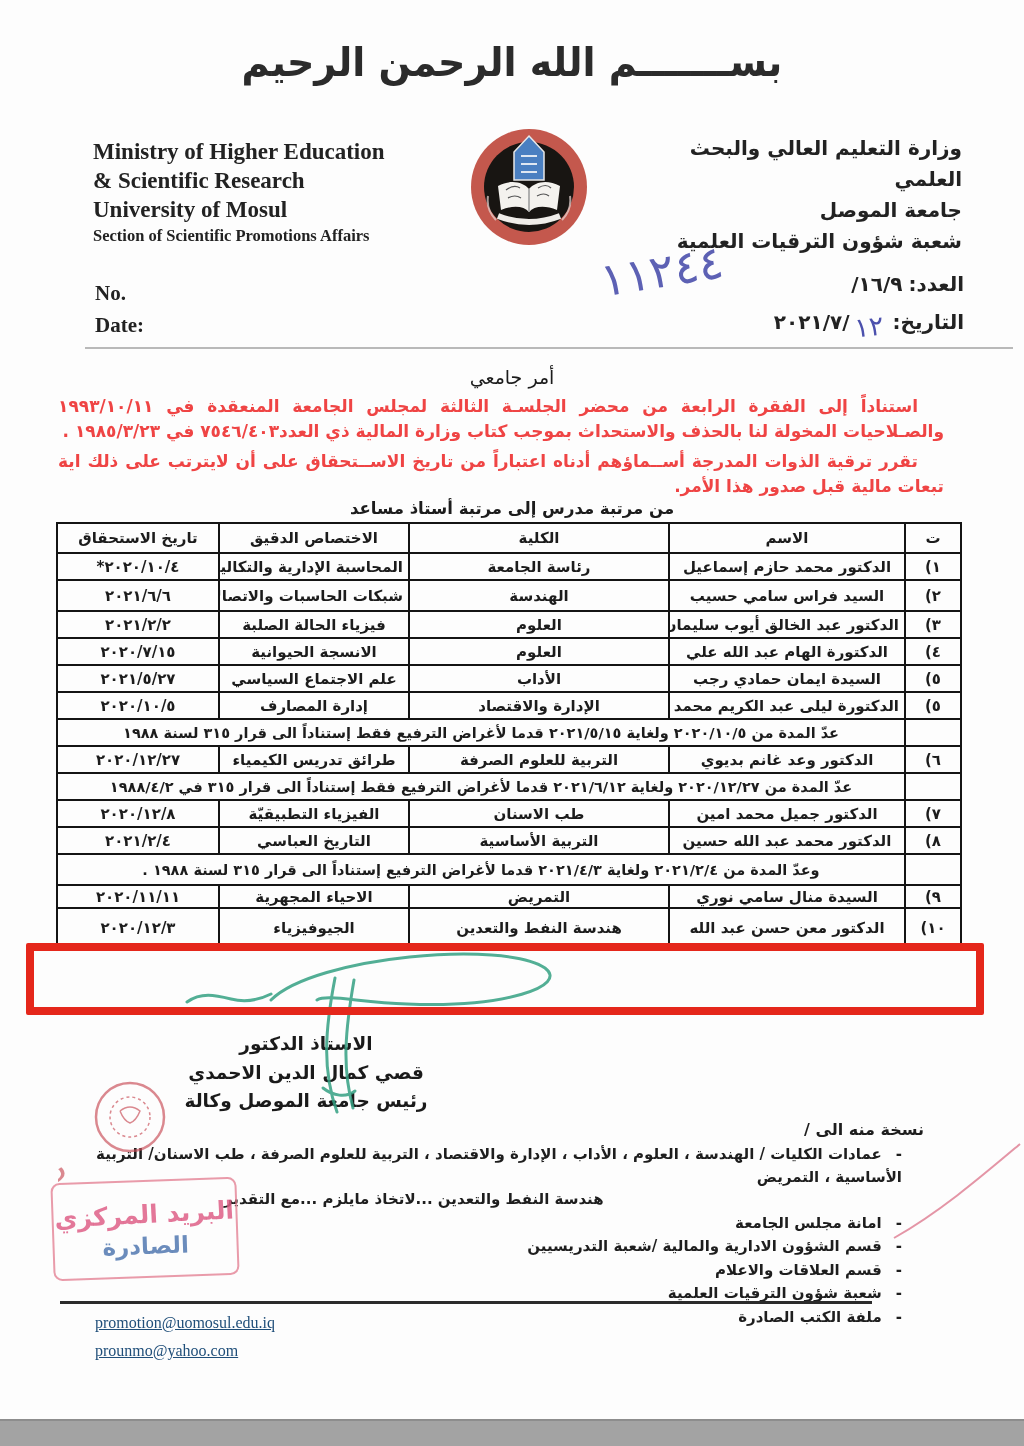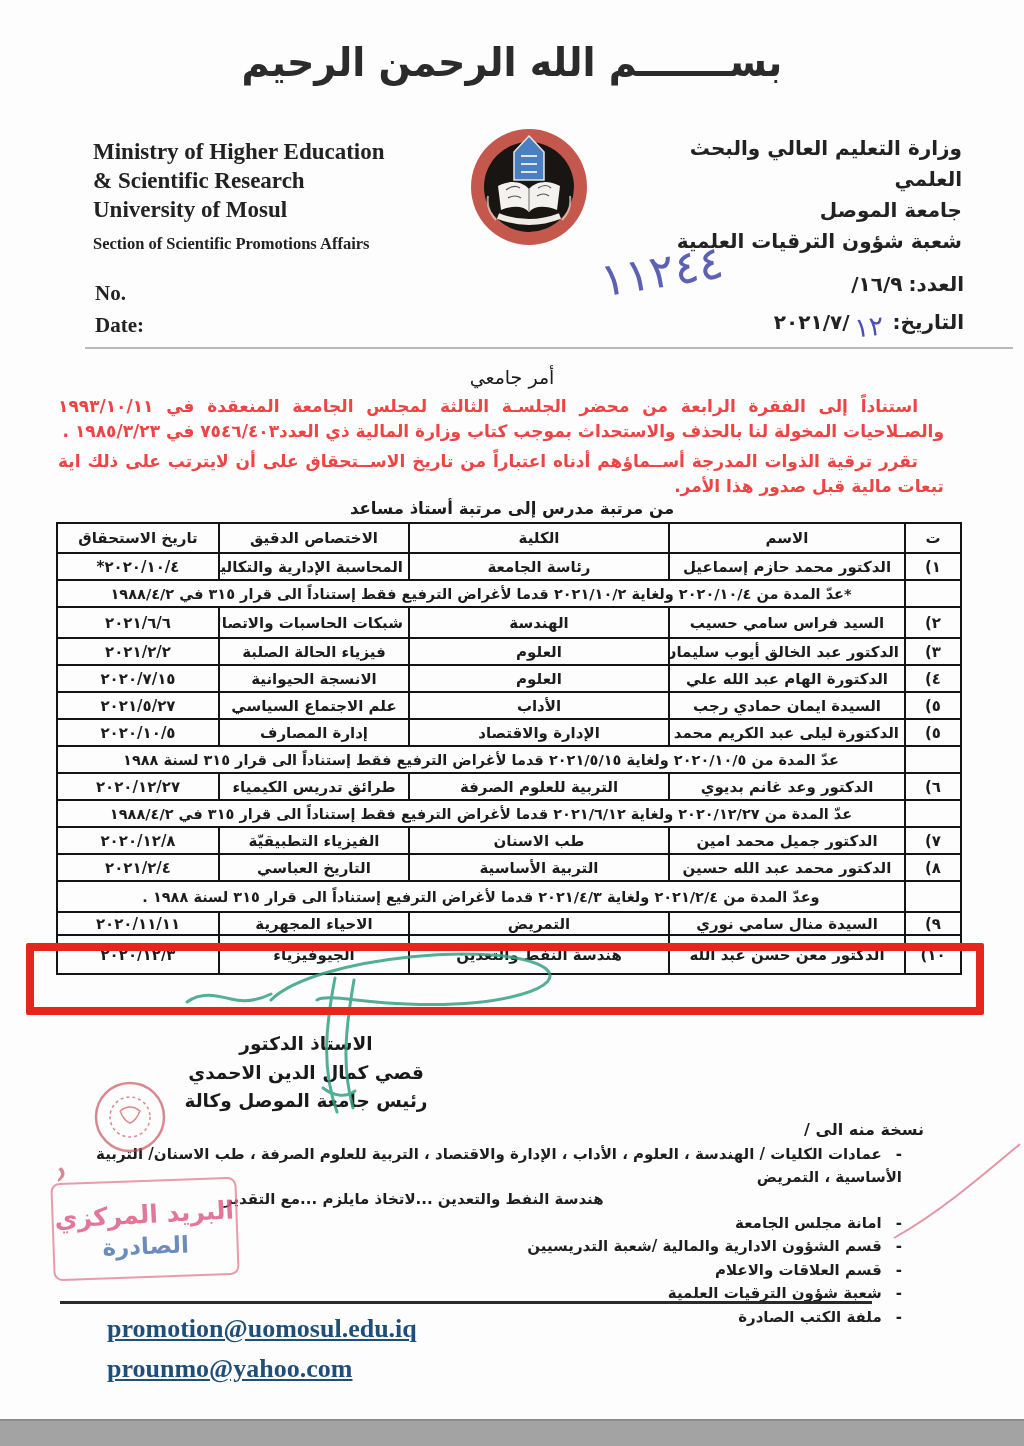--- a/index.html
+++ b/index.html
@@ -13,21 +13,21 @@
     position:absolute;top:40px;left:0;width:100%;text-align:center;
     font-size:38px;font-weight:700;color:#2b2b2b;letter-spacing:-1px;
     transform:scaleY(1.05);
   }
   
   .hdr-en{
     position:absolute;left:93px;top:138px;width:360px;
     font-family:"Liberation Serif",serif;font-weight:700;color:#222;
   }
   .hdr-en .l{font-size:23px;line-height:1.25;}
-  .hdr-en .s{font-size:16.5px;margin-top:10px;}
+  .hdr-en .s{font-size:16.5px;margin-top:2px;}
   .hdr-ar{
     position:absolute;right:62px;top:133px;width:310px;text-align:right;
     direction:rtl;font-weight:700;font-size:20px;line-height:1.55;color:#222;
   }
   .logo{position:absolute;left:468px;top:126px;width:122px;height:122px;}
   
   .ref-en{position:absolute;left:95px;top:281px;font-family:"Liberation Serif",serif;font-weight:700;font-size:21px;color:#222;}
   .ref-en .d{margin-top:7px;}
   .ref-ar{position:absolute;right:60px;top:272px;direction:rtl;text-align:right;color:#222;}
   .ref-line{display:flex;direction:rtl;align-items:center;font-weight:700;font-size:20px;}
@@ -90,21 +90,21 @@
   .stamp-box .p2{color:rgba(91,127,181,.9);font-size:23px;font-weight:700;}
   
   .copies{position:absolute;right:64px;top:1120px;width:896px;direction:rtl;font-size:15px;font-weight:700;color:#1e1e1e;}
   .copies .title{padding-right:36px;font-size:16px;margin-bottom:4px;}
   .copies ul{list-style:none;margin:0;padding:0 58px 0 0;}
   .copies li{display:block;line-height:1.5;margin-bottom:1px;}
   .copies .dash{margin-left:14px;}
   .copies .cont{text-align:left;padding-left:160px;}
   
   .email-rule{position:absolute;left:60px;top:1301px;width:812px;height:3px;background:#2b2b2b;}
-  .emails{position:absolute;left:95px;top:1314px;font-family:"Liberation Serif",serif;font-weight:700;font-size:26px;color:#1f4e79;margin-left:12px;}
+  .emails{position:absolute;left:95px;top:1314px;font-family:"Liberation Serif",serif;font-weight:400;font-size:16px;color:#1f4e79;}
   .emails a{display:block;color:#1f4e79;text-decoration:underline;margin-bottom:10px;}
   
   .scan-strip{position:absolute;left:0;bottom:0;width:100%;height:25px;background:#a3a3a3;border-top:2px solid #8d8d8d;}
 </style>
 </head>
 <body>
 
 <div class="page">
 
   <div class="bismillah">بســـــــم الله الرحمن الرحيم</div>
@@ -179,24 +179,20 @@
       <th class="h">الاختصاص الدقيق</th>
       <th class="h">تاريخ الاستحقاق</th>
     </tr>
     <tr class="r">
       <td>١)</td>
       <td>الدكتور محمد حازم إسماعيل</td>
       <td>رئاسة الجامعة</td>
       <td>المحاسبة الإدارية والتكاليف</td>
       <td class="c-date">*٢٠٢٠/١٠/٤</td>
     </tr>
-    <tr class="r-note">
-      <td></td>
-      <td class="note" colspan="4">*عدّ المدة من ٢٠٢٠/١٠/٤ ولغاية ٢٠٢١/١٠/٢ قدما لأغراض الترفيع فقط إستناداً الى قرار ٣١٥ في ١٩٨٨/٤/٢</td>
-    </tr>
     <tr class="r-tall">
       <td>٢)</td>
       <td>السيد فراس سامي حسيب</td>
       <td>الهندسة</td>
       <td>شبكات الحاسبات والاتصالات</td>
       <td class="c-date">٢٠٢١/٦/٦</td>
     </tr>
     <tr class="r">
       <td>٣)</td>
       <td>الدكتور عبد الخالق أيوب سليمان</td>

